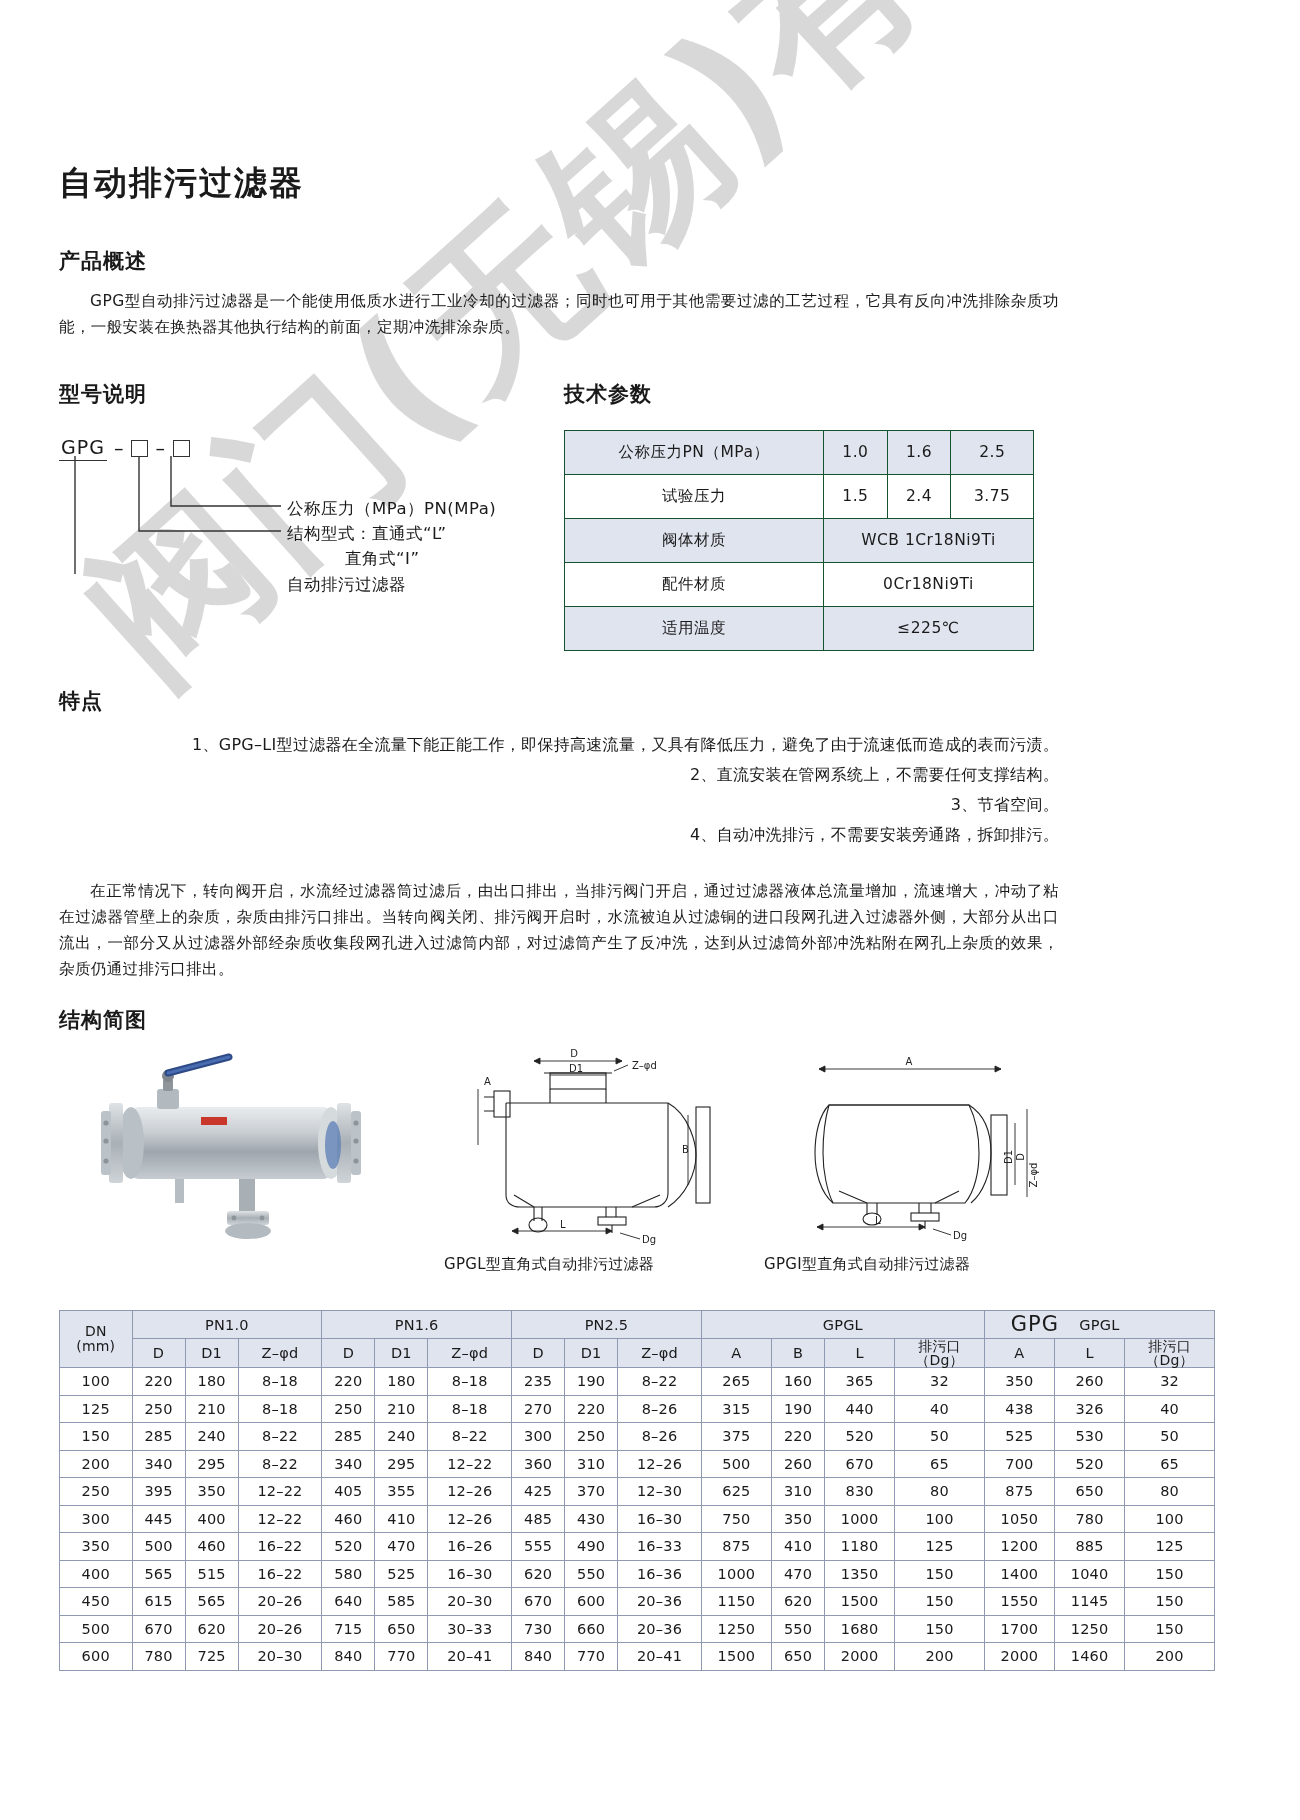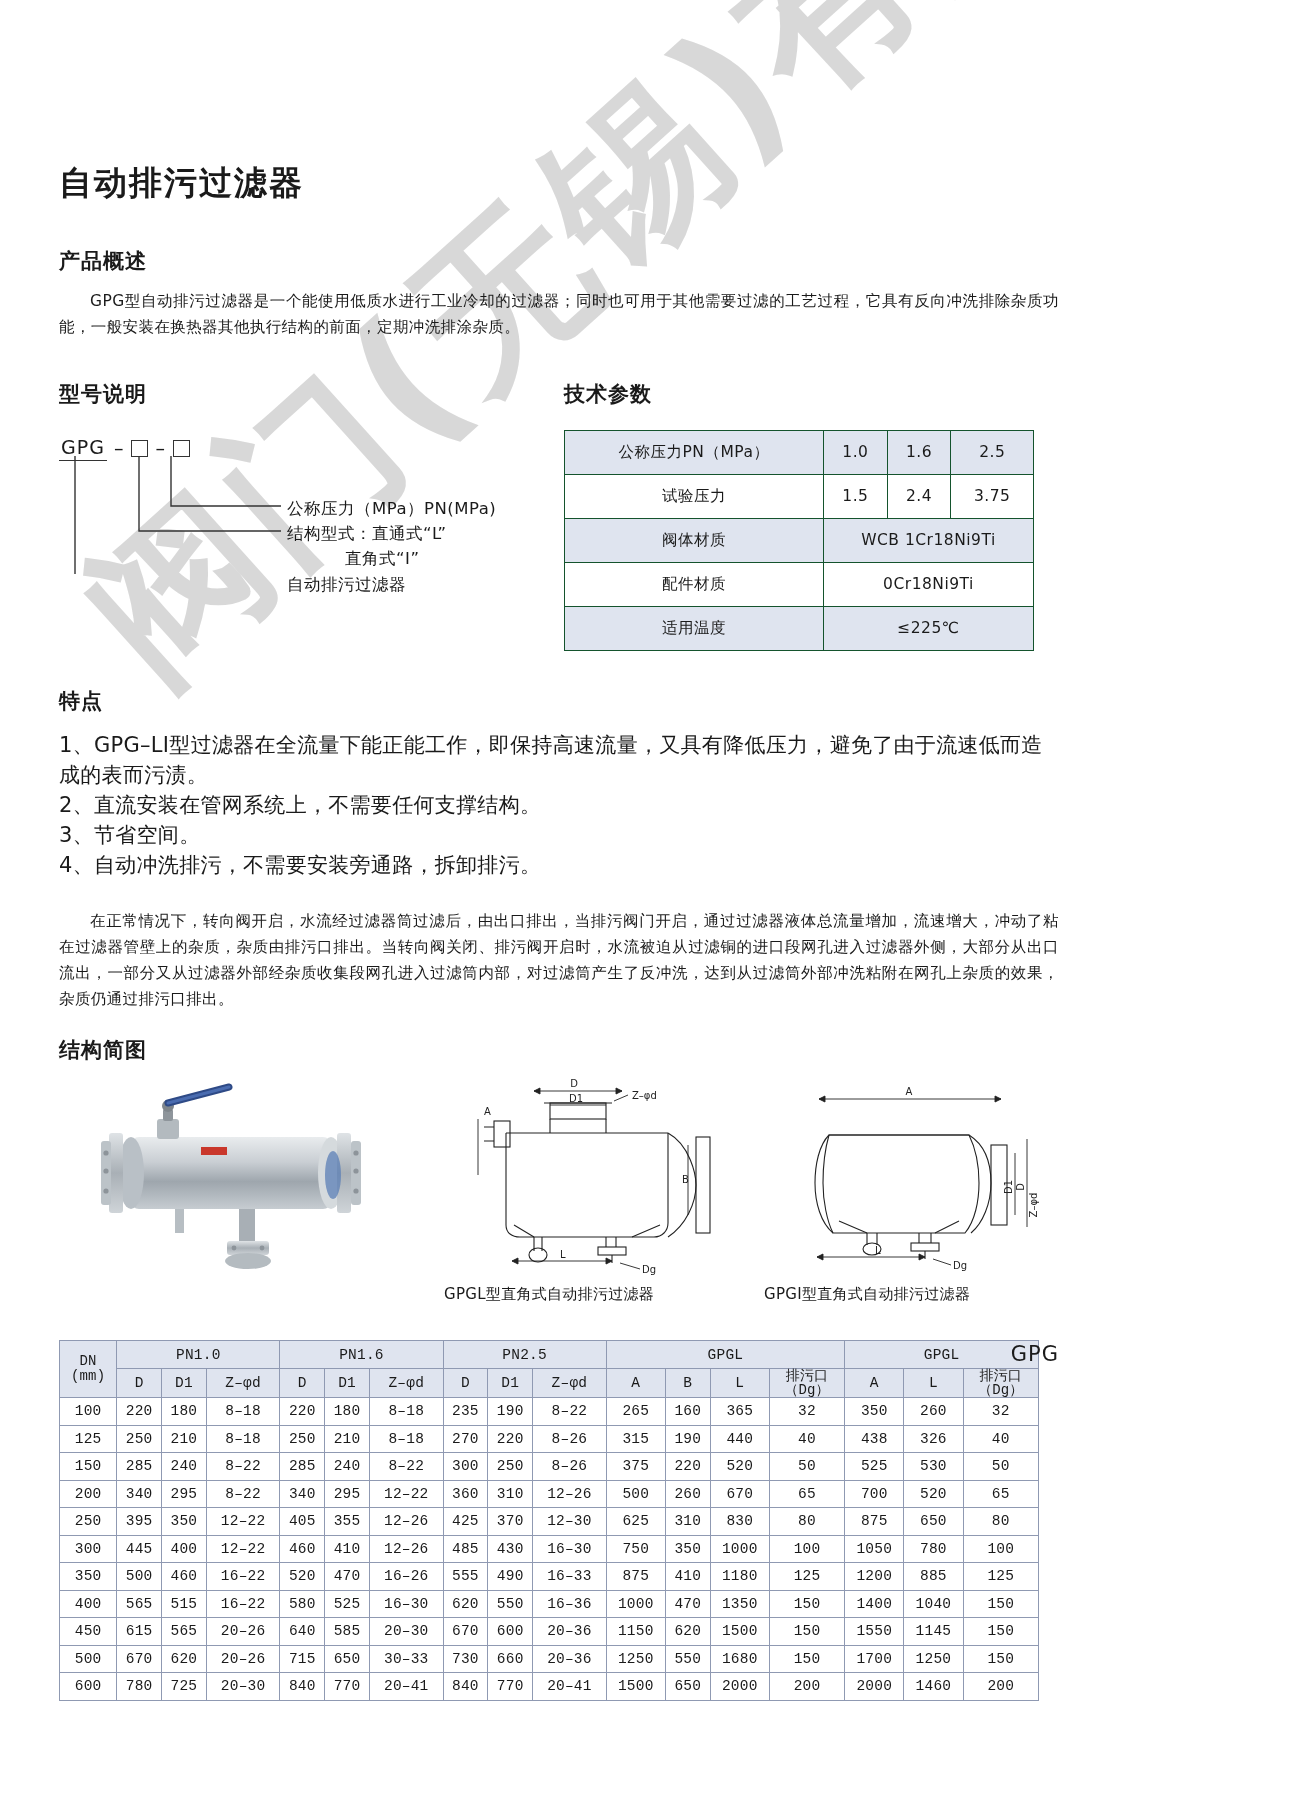--- a/index.html
+++ b/index.html
@@ -141,23 +141,24 @@
     letter-spacing: .5px;
   }
   table.tech tr:nth-child(odd) td { background: #dfe4ef; }
   table.tech tr:nth-child(even) td { background: #ffffff; }
   table.tech td.lbl-cell { width: 250px; }
 
   
   .sec-features { margin-top: 38px; }
   .sec-features ol { list-style: none; margin: 0; padding: 0; }
   .sec-features li {
-    font-size: 21px;
+    font-size: 16px;
     line-height: 30px;
     letter-spacing: .3px;
+    text-align: right;
   }
   .sec-features .first-line { margin-top: 16px; }
 
   
   .sec-principle { margin-top: 28px; }
   .sec-principle h2 { font-weight: 500; font-size: 22px; }
   .sec-principle .para { margin-top: 12px; }
 
   
   .sec-struct { margin-top: 26px; }
@@ -189,24 +190,23 @@
   
   .sec-dims { margin-top: 30px; position: relative; }
   .gpg-mark {
     position: absolute;
     right: 0; top: 2px;
     font-size: 21px;
     letter-spacing: 1px;
   }
   table.dims {
     border-collapse: collapse;
-    width: 980px;
+    width: 1156px;
     margin-top: 16px;
     font-size: 14.5px;
-    font-family: Liberation Mono, monospace;
   }
   table.dims th, table.dims td {
     border: 1px solid #8f99b2;
     text-align: center;
     padding: 0;
     height: 26px;
     letter-spacing: .2px;
     font-weight: 400;
   }
   table.dims thead th { background: #dfe4ef; height: 27px; }

